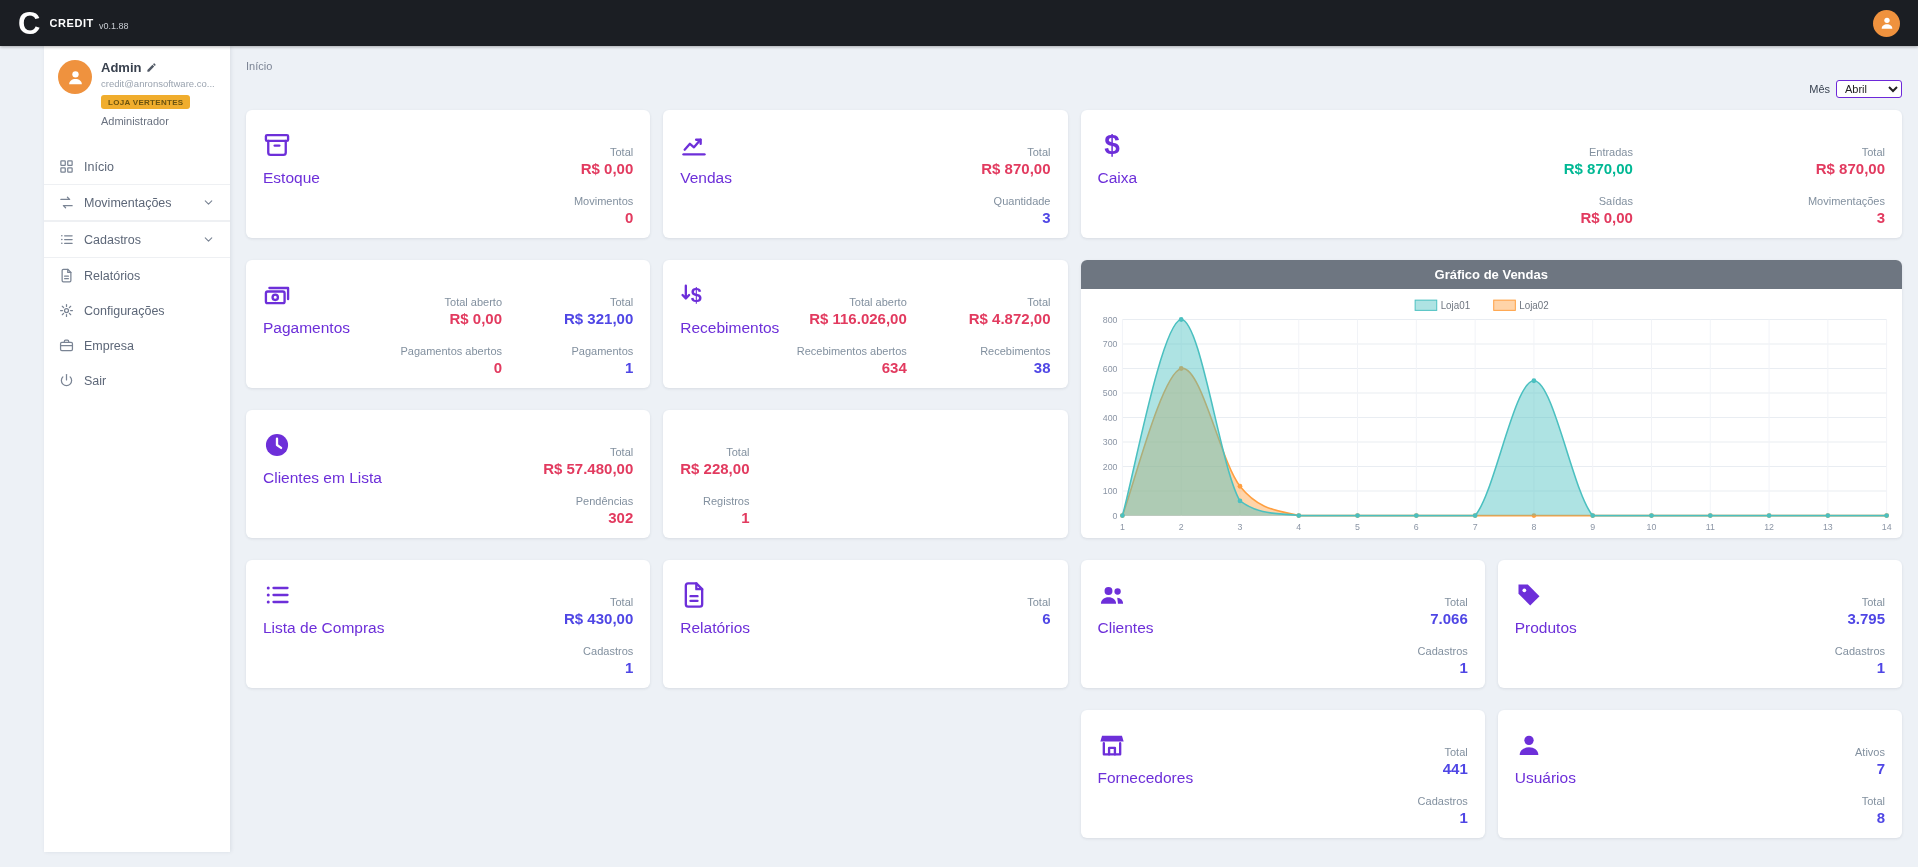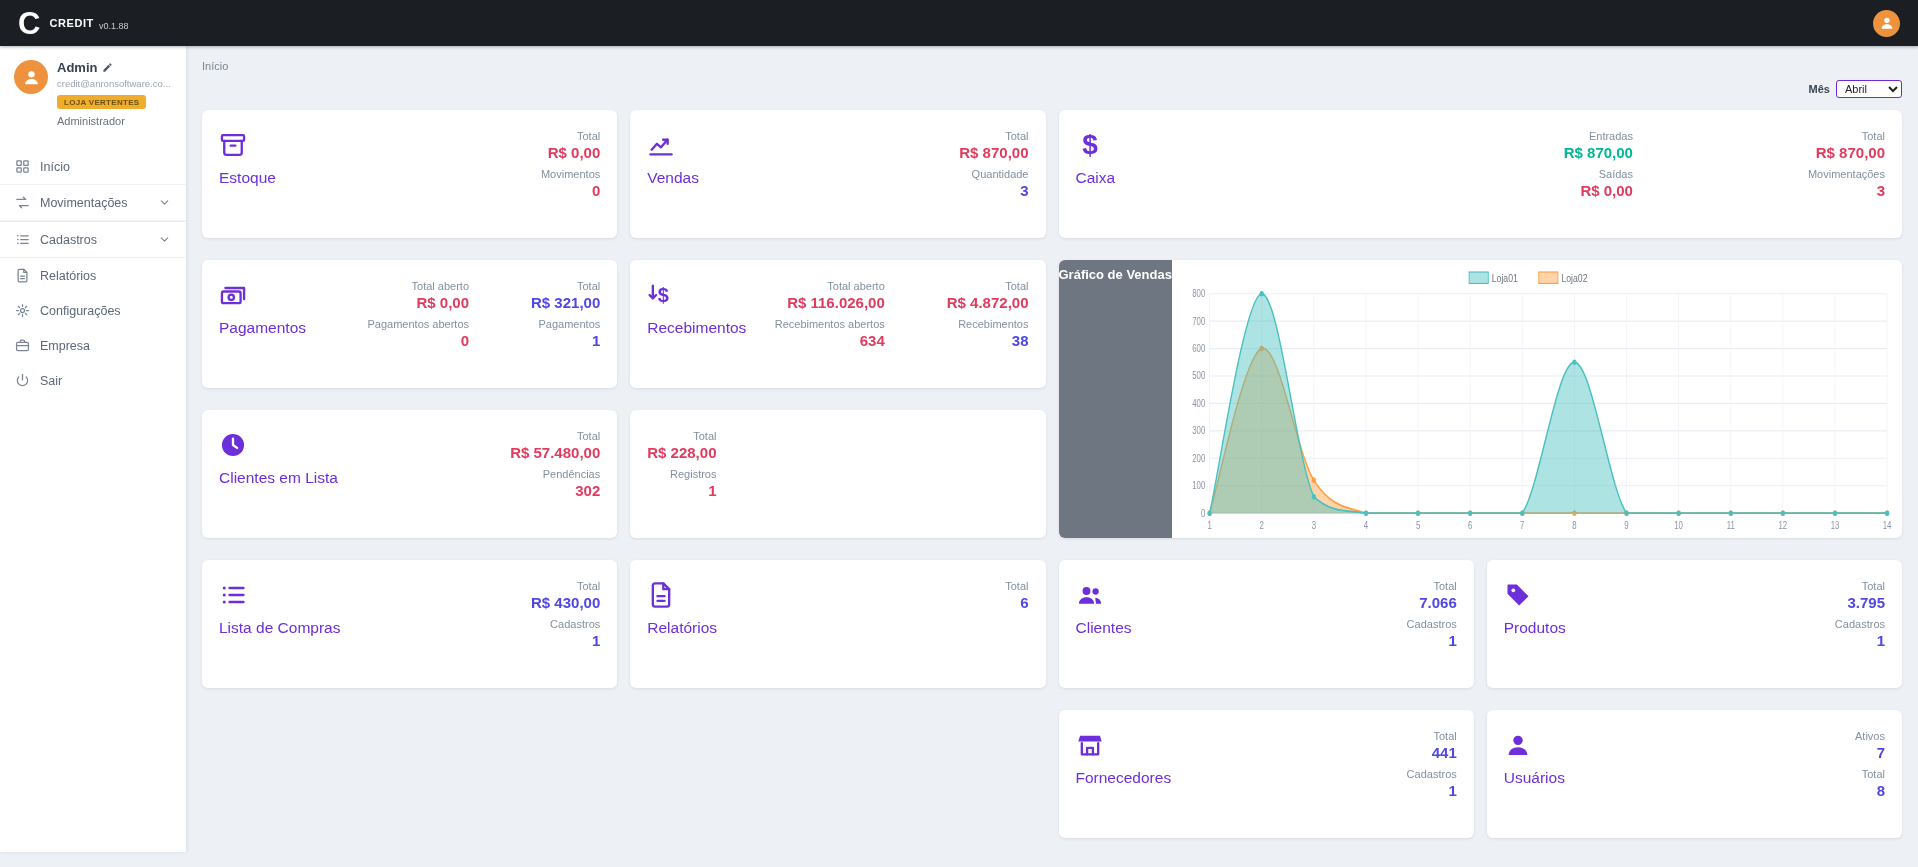--- a/index.html
+++ b/index.html
@@ -21,21 +21,21 @@
   .brand { font-size:11px; font-weight:700; letter-spacing:.6px; margin-left:9px; }
   .version { font-size:9px; color:#c8ccd2; margin-left:5px; margin-top:6px; }
   .topbar-avatar {
     margin-left:auto; width:27px; height:27px; border-radius:50%;
     background:#ef923e; display:flex; align-items:center; justify-content:center;
     color:#fff; cursor:pointer;
   }
   .topbar-avatar svg { width:16px; height:16px; }
 
   
-  .layout { display:flex; height:821px; align-items:flex-start; }
+  .layout { display:flex; height:821px; align-items:flex-start;padding-left:44px; }
   .sidebar {
     width:186px; height:806px; background:#fff; flex:none;
     box-shadow:1px 0 4px rgba(20,30,50,.09);
   }
   main { flex:1; padding:10px 16px 0; min-width:0; }
 
   
   .profile { padding:14px 14px 10px; display:flex; gap:9px; }
   .profile-avatar {
     width:34px; height:34px; border-radius:50%; background:#ef923e; flex:none;
@@ -67,21 +67,21 @@
   .nav-item.expandable { border-top:1px solid #eef0f3; border-bottom:1px solid #eef0f3; }
   .nav-icon { width:15px; height:15px; color:#7a8494; flex:none; }
   .nav-icon svg { width:15px; height:15px; }
   .chevron { margin-left:auto; width:13px; height:13px; color:#7a8494; }
   .chevron svg { width:13px; height:13px; }
 
   
   .page-title { font-size:13.5px; font-weight:700; color:#323b49; }
   .breadcrumb { font-size:11px; color:#7c8595; margin-top:4px; }
   .filter-row { display:flex; justify-content:flex-end; align-items:center; gap:6px; margin:8px 0 12px; }
-  .filter-label { font-size:11px; color:#3a4452;font-weight:bold; }
+  .filter-label { font-size:11px; color:#3a4452; }
   .month-select {
     font-size:11px; font-family:inherit; padding:1px 4px; width:66px;
     border:1px solid #6d28d9; border-radius:3px; background:#fff; color:#222;
   }
 
   
   .grid { display:grid; grid-template-columns:1fr 1fr; gap:13px; align-items:start; }
   .left-grid { display:grid; grid-template-columns:1fr 1fr; gap:22px 13px; }
   .right-col { display:flex; flex-direction:column; gap:22px; min-width:0; }
   .right-bottom { display:grid; grid-template-columns:1fr 1fr; gap:22px 13px; }
@@ -93,30 +93,30 @@
   }
   .card-left { display:flex; flex-direction:column; min-width:0; }
   .card-icon { width:28px; height:28px; color:var(--purple); margin-top:5px; }
   .card-icon svg { width:28px; height:28px; }
   .card-title {
     color:var(--purple); font-size:15.5px; margin-top:10px; white-space:nowrap;
     text-decoration:none; cursor:pointer;
   }
   .card-stats { display:flex; gap:62px; text-align:right; padding-top:2px; flex:none; }
   .card-stats.wide-gap { gap:175px; }
-  .stat-label { font-size:11px; color:#82909f; margin-top:2px; }
+  .stat-label { font-size:11px; color:#82909f; margin-top:18px; }
   .stat-value { font-size:15px; font-weight:700; margin:2px 0 7px; }
   .c-red   { color:var(--red); }
   .c-blue  { color:var(--blue); }
   .c-green { color:var(--green); }
 
   
   .chart-card {
     background:#fff; border-radius:6px; height:278px; overflow:hidden;
-    box-shadow:0 1px 3px rgba(25,39,62,.10); display:flex; flex-direction:row;
+    box-shadow:0 1px 3px rgba(25,39,62,.10); display:flex; flex-direction:column;
   }
   .chart-header {
     background:#6e7681; color:#fff; font-weight:700; font-size:13px;
     text-align:center; padding:7px 0; flex:none;
   }
   .chart-body { flex:1; padding:4px 8px 2px; }
   .chart-body svg { width:100%; height:100%; }
 </style>
 </head>
 <body>

